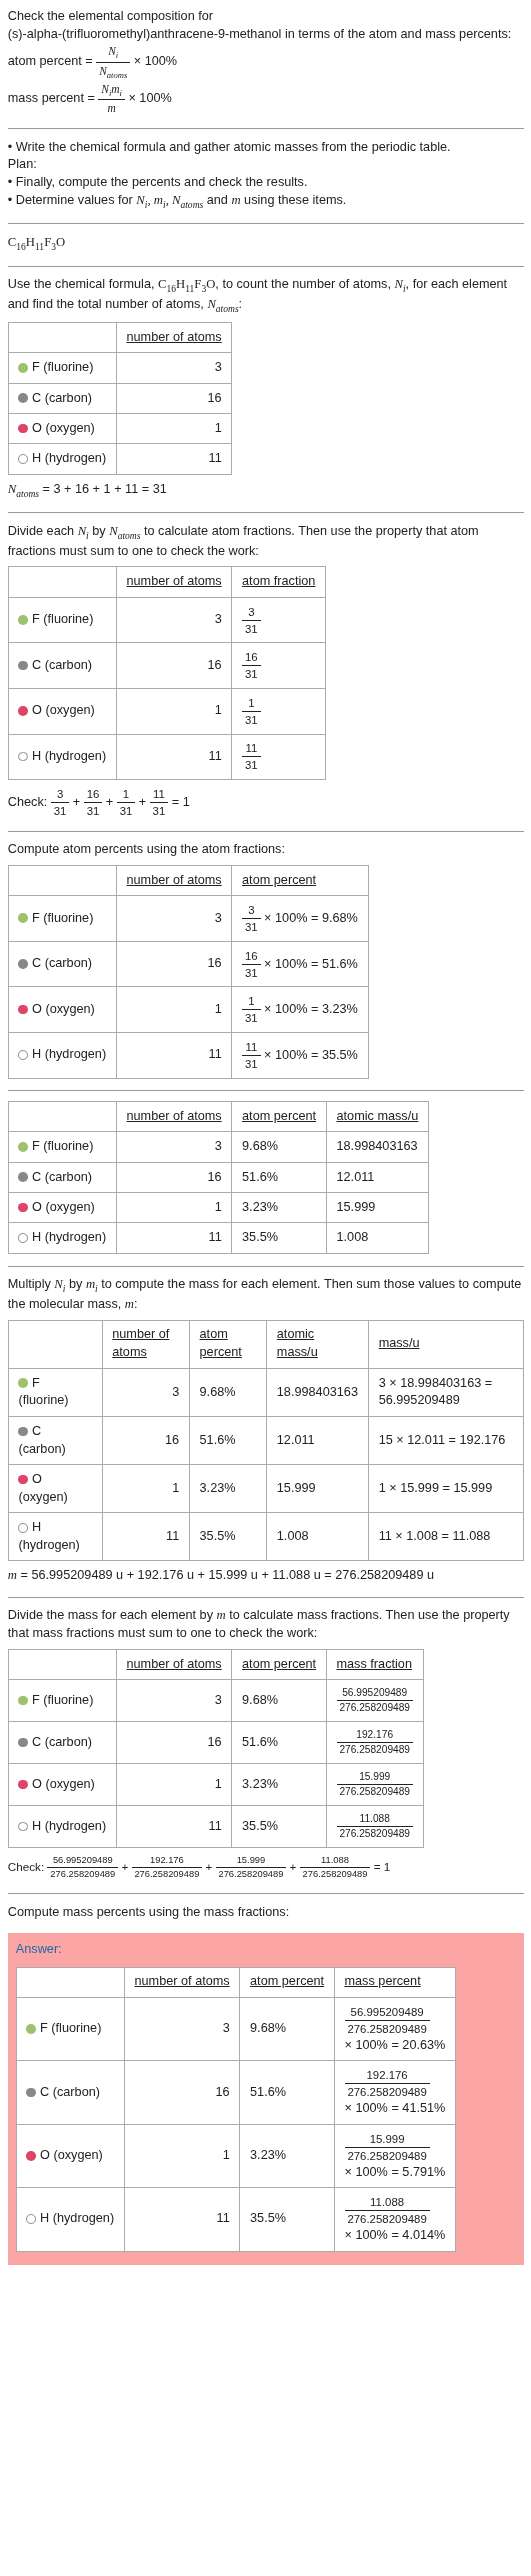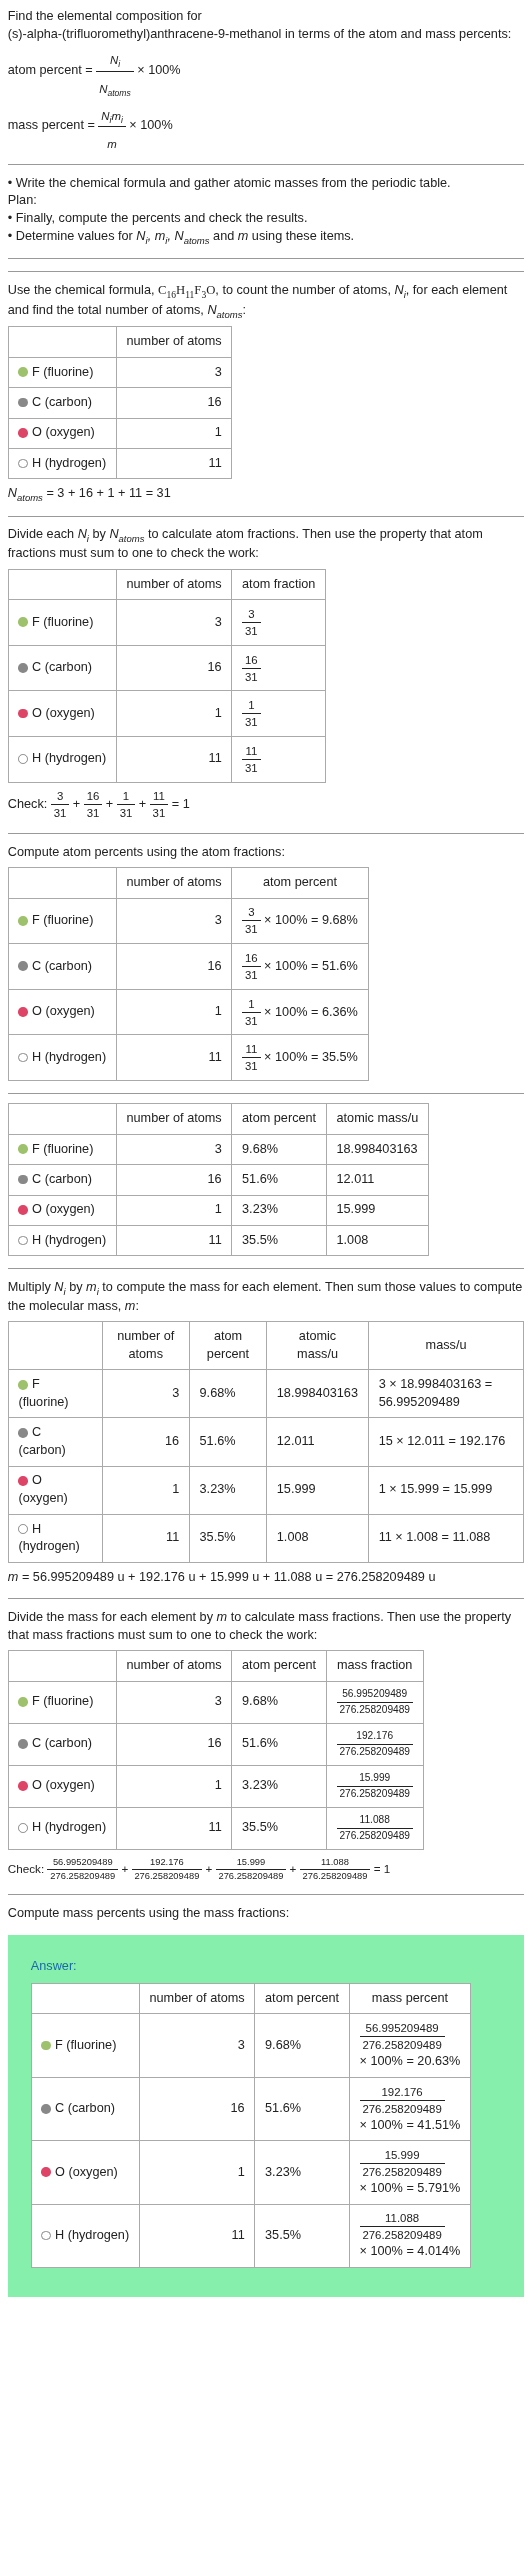--- a/index.html
+++ b/index.html
@@ -5,36 +5,36 @@
 * { box-sizing: border-box; margin: 0; padding: 0; }
 body { font-family: -apple-system, BlinkMacSystemFont, "Segoe UI", Arial, sans-serif; font-size: 12.7px; color: #222; width: 532px; background: #fff; padding: 7.8px; line-height: 1.4; }
 .section { margin-bottom: 11.7px; }
 .hr { border-top: 1px solid #999; margin: 9.7px 0; }
 sub { font-size: 0.75em; vertical-align: sub; }
 .frac { display: inline-block; vertical-align: middle; text-align: center; font-size: 0.9em; }
 .frac .num { display: block; border-bottom: 1px solid #222; padding: 0 2.9px; }
 .frac .den { display: block; padding: 0 2.9px; }
 table { border-collapse: collapse; margin: 5.8px 0; }
 th, td { border: 1px solid #aaa; padding: 5.8px 9.7px; font-size: 12.7px; vertical-align: middle; }
-th { font-weight: normal; text-align: center; }
+th { font-weight: normal; text-align: left; text-decoration: underline; }
 .dot { display: inline-block; width: 9.7px; height: 9.7px; border-radius: 50%; margin-right: 3.9px; vertical-align: middle; }
 .dot-f { background: #9ec16c; }
 .dot-c { background: #888; }
 .dot-o { background: #d46; }
 .dot-h { background: #fff; border: 1px solid #888; }
-.answer-box { background: #86efac; padding: 23px; margin-top: 2px; }
+.answer-box { background: #fca5a5; padding: 8px; margin-top: 2px; }
 .answer-label { color: #1a6aa8; margin-bottom: 7.8px; }
 .formula { font-family: "Times New Roman", serif; }
-.math { font-family: Liberation Sans, sans-serif; font-style: italic; margin-top: 9px; }
+.math { font-family: Liberation Serif, serif; font-style: italic; }
 </style>
 </head>
 <body>
 
 <div class="section">
-  <div>Find the elemental composition for</div>
+  <div>Check the elemental composition for</div>
   <div>(s)-alpha-(trifluoromethyl)anthracene-9-methanol in terms of the atom and mass percents:</div>
   <div>
     <span>atom percent =</span>
     <span class="frac">
       <span class="num math">N<sub>i</sub></span>
       <span class="den math">N<sub>atoms</sub></span>
     </span>
     <span>× 100%</span>
   </div>
   <div>
@@ -54,20 +54,21 @@
   <div>Plan:</div>
   <div>• Finally, compute the percents and check the results.</div>
   <div>
     <span>• Determine values for </span><span class="math">N<sub>i</sub>, m<sub>i</sub>, N<sub>atoms</sub></span> and <span class="math">m</span><span> using these items.</span>
   </div>
 </div>
 
 <div class="hr"></div>
 
 <div class="section">
+  <div class="formula">C<sub>16</sub>H<sub>11</sub>F<sub>3</sub>O</div>
 </div>
 
 <div class="hr"></div>
 
 <div class="section">
   <div>
     <span>Use the chemical formula, </span><span class="formula">C<sub>16</sub>H<sub>11</sub>F<sub>3</sub>O</span><span>, to count the number of atoms, </span><span class="math">N<sub>i</sub></span><span>, for each element and find the total number of atoms, </span><span class="math">N<sub>atoms</sub></span><span>:</span>
   </div>
   <table>
     <tbody>
@@ -156,21 +157,21 @@
           <td><span class="frac"><span class="num">3</span><span class="den">31</span></span><span> × 100% = 9.68%</span></td>
         </tr>
     <tr>
           <td><span class="dot dot-c"></span><span>C (carbon)</span></td>
           <td style="text-align:right">16</td>
           <td><span class="frac"><span class="num">16</span><span class="den">31</span></span><span> × 100% = 51.6%</span></td>
         </tr>
     <tr>
           <td><span class="dot dot-o"></span><span>O (oxygen)</span></td>
           <td style="text-align:right">1</td>
-          <td><span class="frac"><span class="num">1</span><span class="den">31</span></span><span> × 100% = 6.36%</span></td>
+          <td><span class="frac"><span class="num">1</span><span class="den">31</span></span><span> × 100% = 3.23%</span></td>
         </tr>
     <tr>
           <td><span class="dot dot-h"></span><span>H (hydrogen)</span></td>
           <td style="text-align:right">11</td>
           <td><span class="frac"><span class="num">11</span><span class="den">31</span></span><span> × 100% = 35.5%</span></td>
         </tr>
   </tbody>
     </table>
 </div>
 

